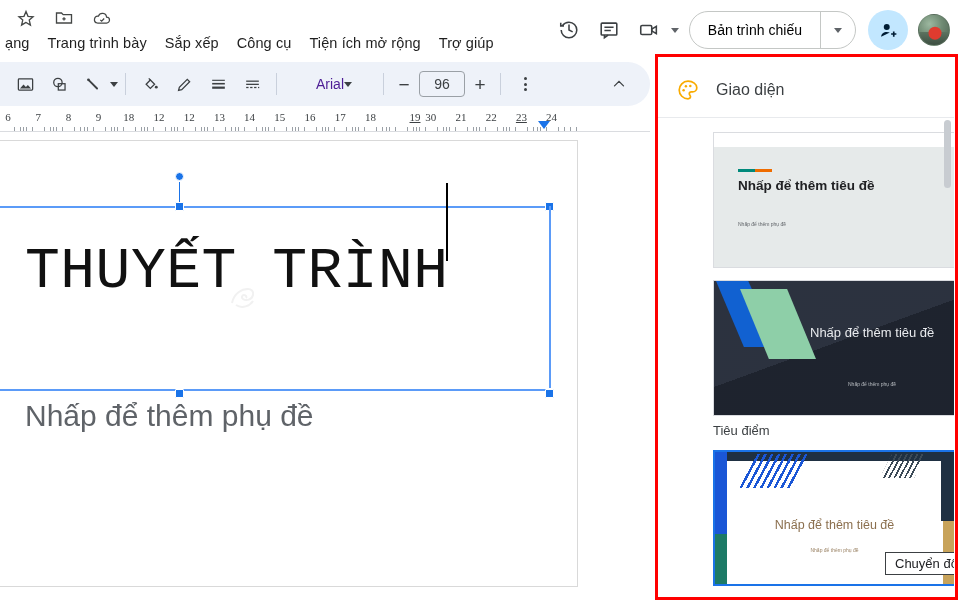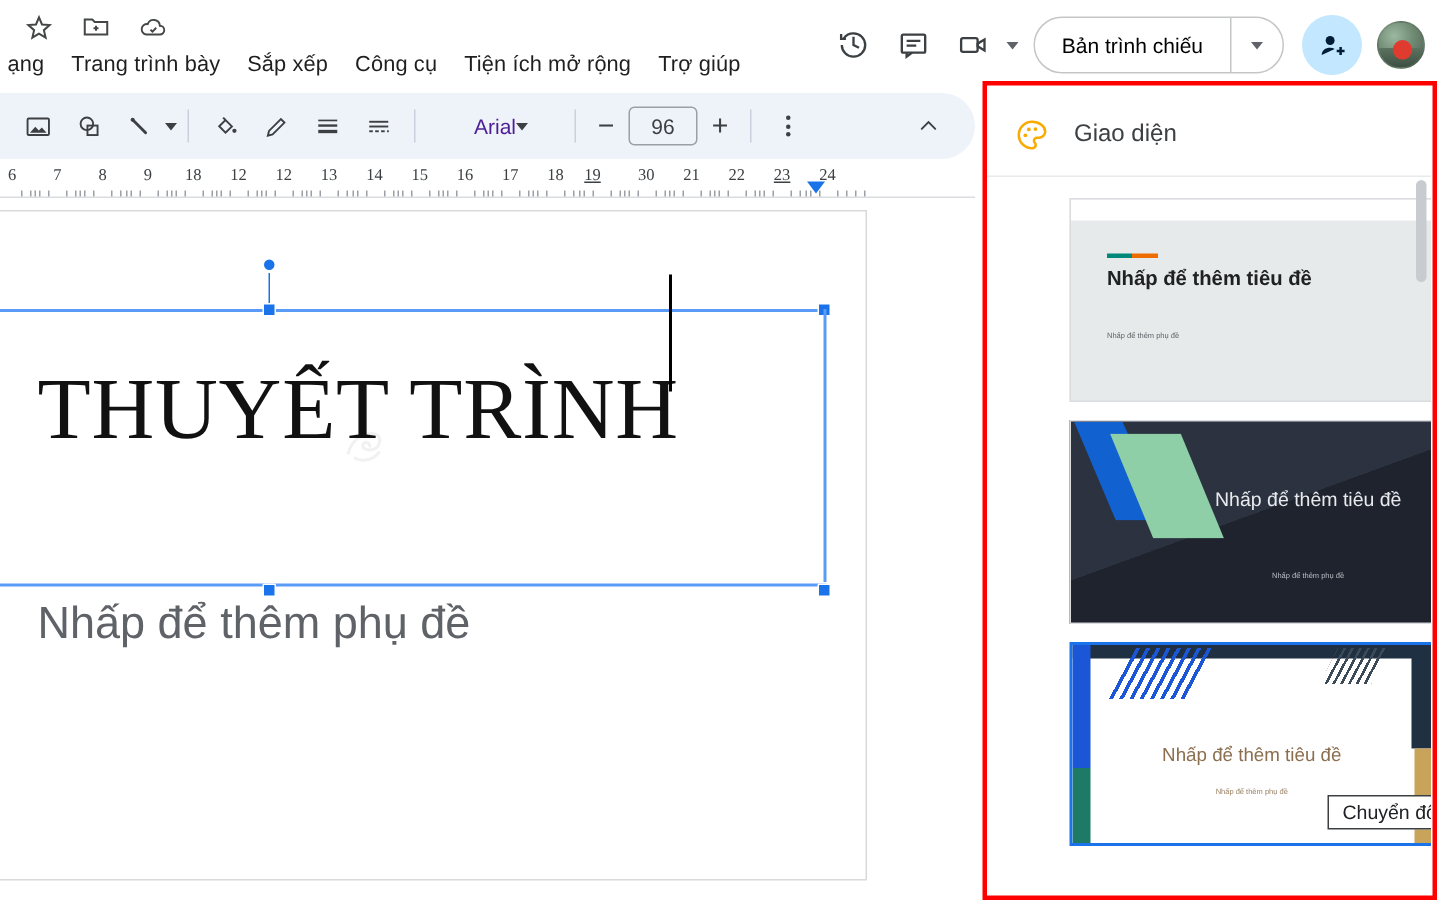--- a/index.html
+++ b/index.html
@@ -160,21 +160,21 @@
   }
   .wm-logo svg { width:40px;height:36px; fill:none; stroke:#f1f1f1; stroke-width:2; }
 
   .title-box {
     position:absolute; left:0px; top:65px; width:622px; height:185px;
     border-top:2px solid #5b9bf8; border-bottom:2px solid #5b9bf8;
   }
   .title-text {
     position:absolute; left:96px; top:98px;
     font-size:58px; color:#111; letter-spacing:0.5px; white-space:nowrap;
-    font-family:Liberation Serif, serif; font-weight:400;
+    font-family:Liberation Mono, monospace; font-weight:400;
   }
   .caret-text {
     position:absolute; left:517px; top:42px; width:2px; height:78px; background:#000;
   }
   .handle {
     position:absolute; width:9px;height:9px; background:#1a73e8;
     border:1px solid #fff; border-radius:1px;
   }
   .rot-line { position:absolute; width:1px; height:24px; background:#1a73e8; }
   .rot-dot {
@@ -527,21 +527,21 @@
         <div class="tk minor" style="left: 352.28px;"></div>
         <div class="tk minor" style="left: 358.32px;"></div>
         <div class="tk minor" style="left: 364.36px;"></div>
         <div class="tk minor" style="left: 325.1px;"></div>
         <div class="num" style="left: 370.4px;">18</div>
         <div class="tk minor" style="left: 376.44px;"></div>
         <div class="tk minor" style="left: 382.48px;"></div>
         <div class="tk minor" style="left: 388.52px;"></div>
         <div class="tk minor" style="left: 394.56px;"></div>
         <div class="tk minor" style="left: 355.3px;"></div>
-        <div class="num" style="left: 395px; text-decoration: underline;">19</div>
+        <div class="num" style="left: 415px; text-decoration: underline;">19</div>
         <div class="tk minor" style="left: 406.64px;"></div>
         <div class="tk minor" style="left: 412.68px;"></div>
         <div class="tk minor" style="left: 418.72px;"></div>
         <div class="tk minor" style="left: 424.76px;"></div>
         <div class="tk minor" style="left: 385.5px;"></div>
         <div class="num" style="left: 430.8px;">30</div>
         <div class="tk minor" style="left: 436.84px;"></div>
         <div class="tk minor" style="left: 442.88px;"></div>
         <div class="tk minor" style="left: 448.92px;"></div>
         <div class="tk minor" style="left: 454.96px;"></div>
@@ -630,20 +630,21 @@
       </div>
 
       <div class="theme-item">
         <div class="thumb t2">
           <div class="shade"></div>
           <div class="blue"></div>
           <div class="green"></div>
           <div class="tt">Nhấp để thêm tiêu đề</div>
           <div class="st">Nhấp để thêm phụ đề</div>
         </div>
+        <div class="theme-label">Tiêu điểm</div>
       </div>
 
       <div class="theme-item">
         <div class="thumb t3 sel">
           <div class="topdark"></div>
           <div class="leftbar"></div>
           <div class="rightdark"></div>
           <div class="gold"></div>
           <div class="lines-a"></div>
           <div class="lines-b"></div>

